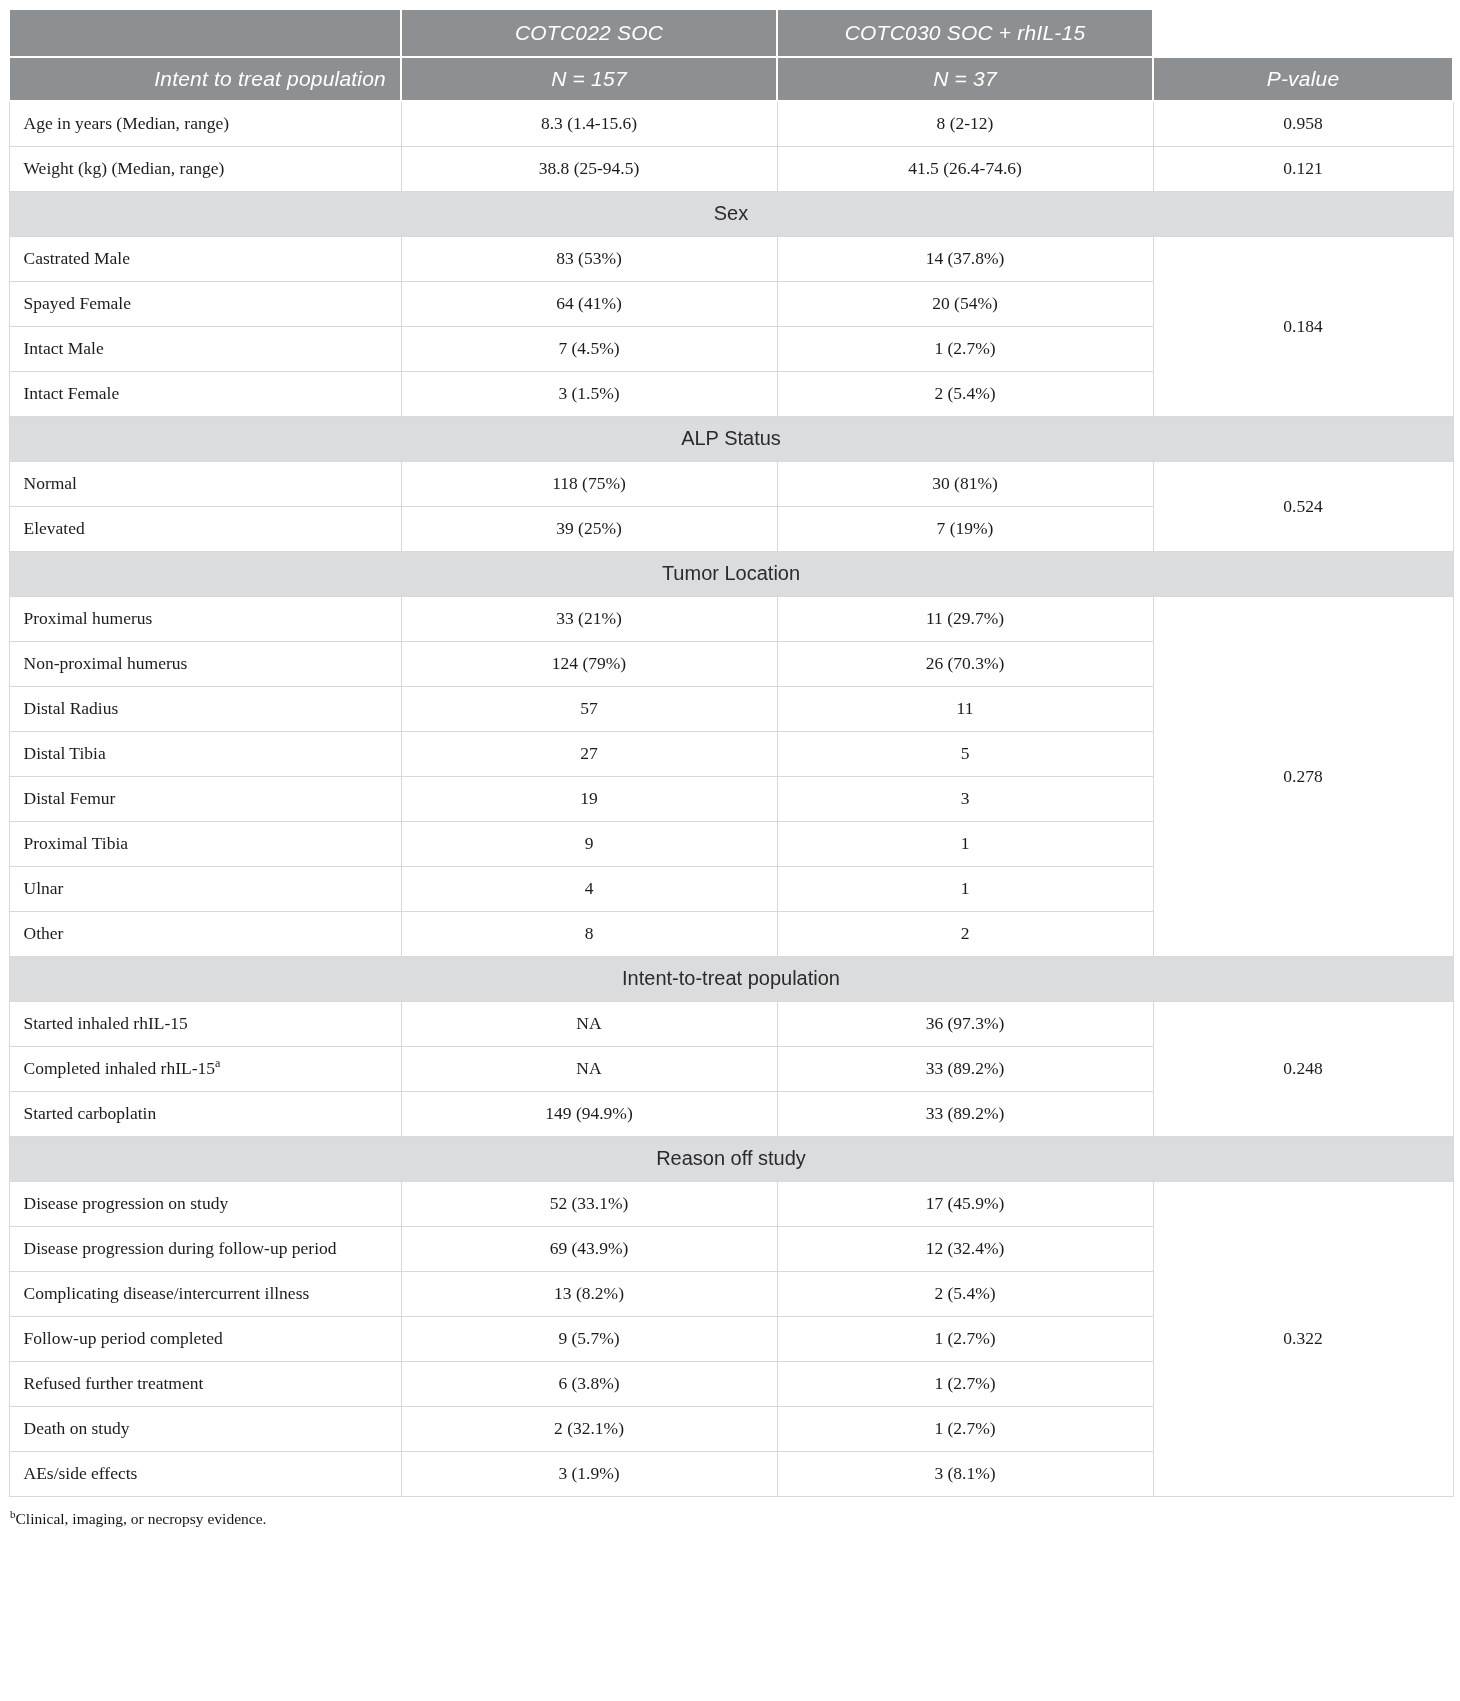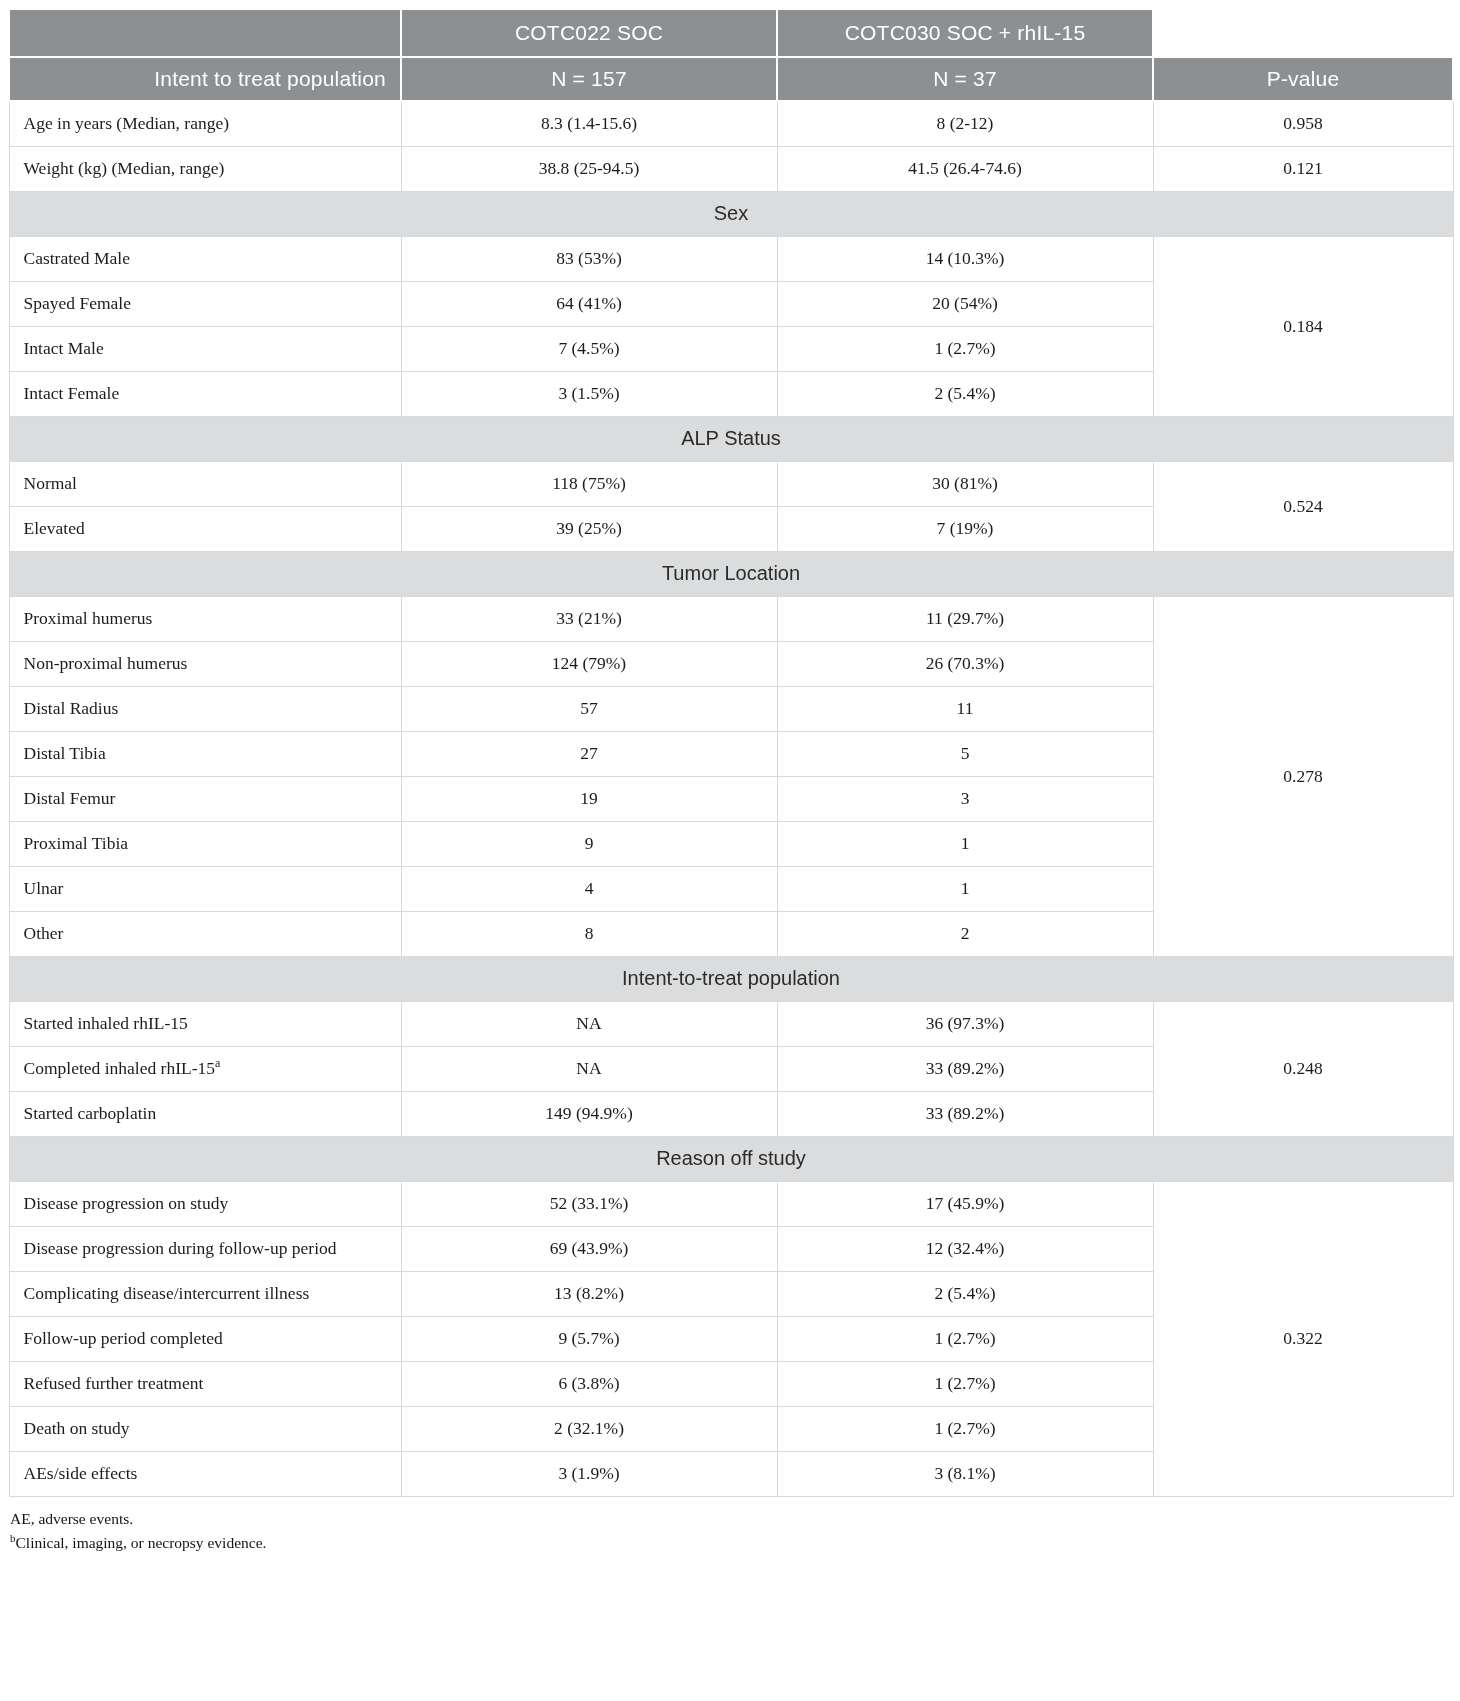--- a/index.html
+++ b/index.html
@@ -27,20 +27,21 @@
   thead th {
     background: var(--header-bg);
     color: #ffffff;
     font-family: "Liberation Sans", sans-serif;
     font-weight: 400;
     font-size: 21px;
     text-align: center;
     border: 2px solid #ffffff;
     padding: 6px 14px;
     letter-spacing: 0.2px;
+    font-style: italic;
   }
   thead tr.hrow1 th { height: 48px; }
   thead tr.hrow2 th { height: 44px; }
   thead th.left { text-align: right; }
   thead th.blank-top {
     background: transparent;
     border-top: none;
     border-right: none;
   }
   tbody td {
@@ -111,21 +112,21 @@
           <td class="value-cell">38.8 (25-94.5)</td>
           <td class="value-cell">41.5 (26.4-74.6)</td>
           <td class="pvalue-cell" rowspan="1">0.121</td>
         </tr>
         <tr class="section-row">
           <td colspan="4">Sex</td>
         </tr>
         <tr>
           <td class="label-cell">Castrated Male</td>
           <td class="value-cell">83 (53%)</td>
-          <td class="value-cell">14 (10.3%)</td>
+          <td class="value-cell">14 (37.8%)</td>
           <td class="pvalue-cell" rowspan="4">0.184</td>
         </tr>
         <tr>
           <td class="label-cell">Spayed Female</td>
           <td class="value-cell">64 (41%)</td>
           <td class="value-cell">20 (54%)</td>
         </tr>
         <tr>
           <td class="label-cell">Intact Male</td>
           <td class="value-cell">7 (4.5%)</td>
@@ -249,16 +250,15 @@
         </tr>
         <tr>
           <td class="label-cell">AEs/side effects</td>
           <td class="value-cell">3 (1.9%)</td>
           <td class="value-cell">3 (8.1%)</td>
         </tr>
       </tbody>
   </table>
 
   <div class="footnotes">
-    <p><sup></sup><span>AE, adverse events.</span></p>
     <p><sup>b</sup><span>Clinical, imaging, or necropsy evidence.</span></p>
   </div>
 </div>
 
 </body></html>

